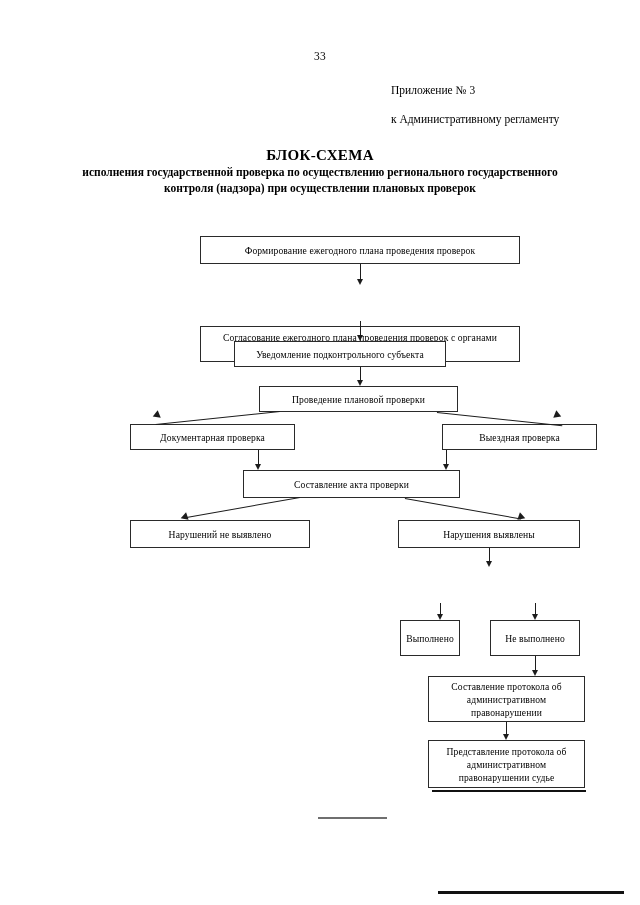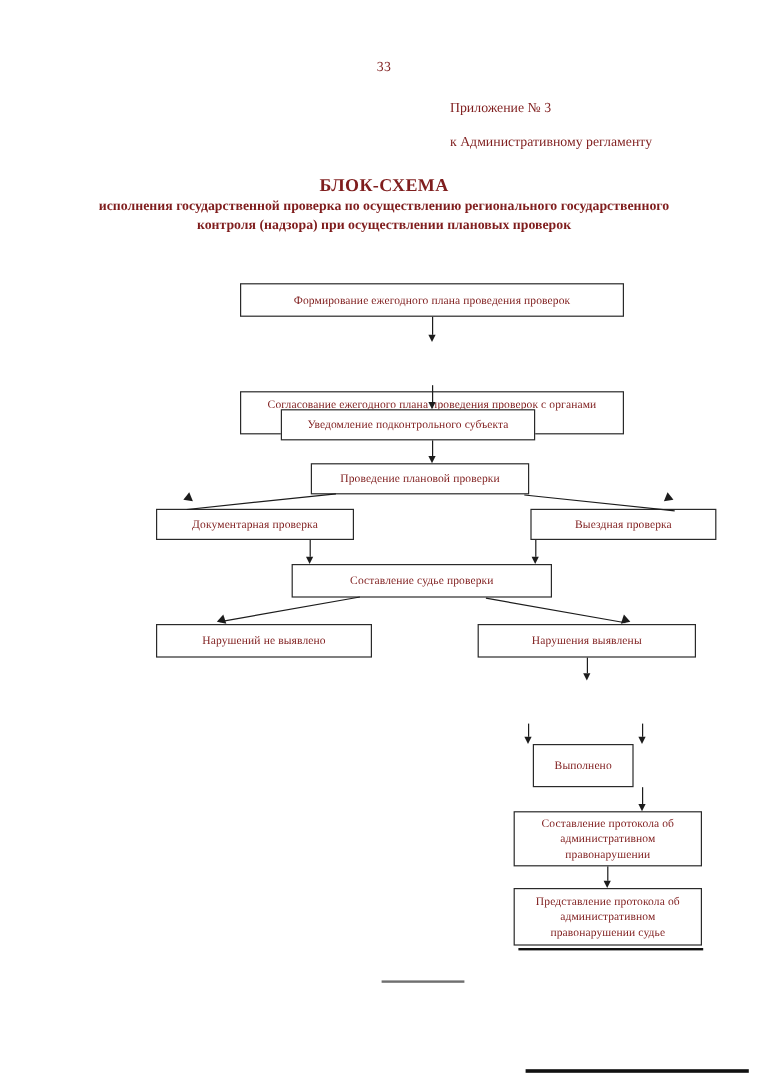--- a/index.html
+++ b/index.html
@@ -7,37 +7,38 @@
     padding: 0;
     background: #ffffff;
   }
   #page {
     position: relative;
     width: 640px;
     height: 905px;
     background: #ffffff;
     overflow: hidden;
     font-family: "Liberation Serif", "DejaVu Serif", serif;
-    color: #7f1d1d;
+    color: #000000;
   }
 
   
   .page-number {
     position: absolute;
     left: 0;
     top: 50px;
     width: 640px;
     text-align: center;
     font-size: 11.5px;
     letter-spacing: 0.2px;
   }
   .appendix-line {
     position: absolute;
     font-size: 11.5px;
     white-space: nowrap;
+    margin-left: 16px;
   }
   #appendix-no { left: 375px; top: 84px; }
   #appendix-reg { left: 375px; top: 113px; }
 
   .doc-title {
     position: absolute;
     left: 0;
     top: 147px;
     width: 640px;
     text-align: center;
@@ -122,35 +123,36 @@
   <div class="doc-title">БЛОК-СХЕМА</div>
 
   <div class="doc-subtitle">исполнения государственной проверка по осуществлению регионального государственного контроля (надзора) при осуществлении плановых проверок</div>
 
   <div class="node" style="left:200px; top:236px; width:320px; height:28px;">Формирование ежегодного плана проведения проверок</div>
 
   <div class="node" style="left:200px; top:285px; width:320px; height:36px;margin-top:41px;">Согласование ежегодного плана проведения проверок с органами прокуратуры</div>
 
   <div class="node" style="left:234px; top:341px; width:212px; height:26px;">Уведомление подконтрольного субъекта</div>
 
-  <div class="node" style="left:259px; top:386px; width:182px; height:26px;">Проведение плановой проверки</div>
+  <div class="node" style="left:259px; top:386px; width:199px; height:26px;">Проведение плановой проверки</div>
 
   <div class="node" style="left:130px; top:424px; width:165px; height:26px;">Документарная проверка</div>
 
   <div class="node" style="left:420px; top:424px; width:155px; height:26px;margin-left:22px;">Выездная проверка</div>
 
-  <div class="node" style="left:243px; top:470px; width:217px; height:28px;">Составление судье проверки</div>
+  <div class="node" style="left:243px; top:470px; width:217px; height:28px;">Составление акта проверки</div>
 
   <div class="node" style="left:130px; top:520px; width:180px; height:28px;">Нарушений не выявлено</div>
 
   <div class="node" style="left:398px; top:520px; width:182px; height:28px;">Нарушения выявлены</div>
 
 
-  <div class="node" style="left:400px; top:620px; width:84px; height:36px;margin-left:44px;">Выполнено</div>
-
+  <div class="node" style="left:400px; top:620px; width:60px; height:36px;">Выполнено</div>
+
+  <div class="node" style="left:490px; top:620px; width:90px; height:36px;">Не выполнено</div>
 
   <div class="node" style="left:428px; top:676px; width:157px; height:46px;">Составление протокола об административном правонарушении</div>
 
   <div class="node" style="left:428px; top:740px; width:157px; height:48px;">Представление протокола об административном правонарушении судье</div>
 
   <div class="vline" style="left:360px; top:264px; height:15px;"></div>
   <div class="arrowhead" style="left:356.5px; top:279px;"></div>
 
   <div class="vline" style="left:360px; top:321px; height:14px;"></div>
   <div class="arrowhead" style="left:356.5px; top:335px;"></div>

